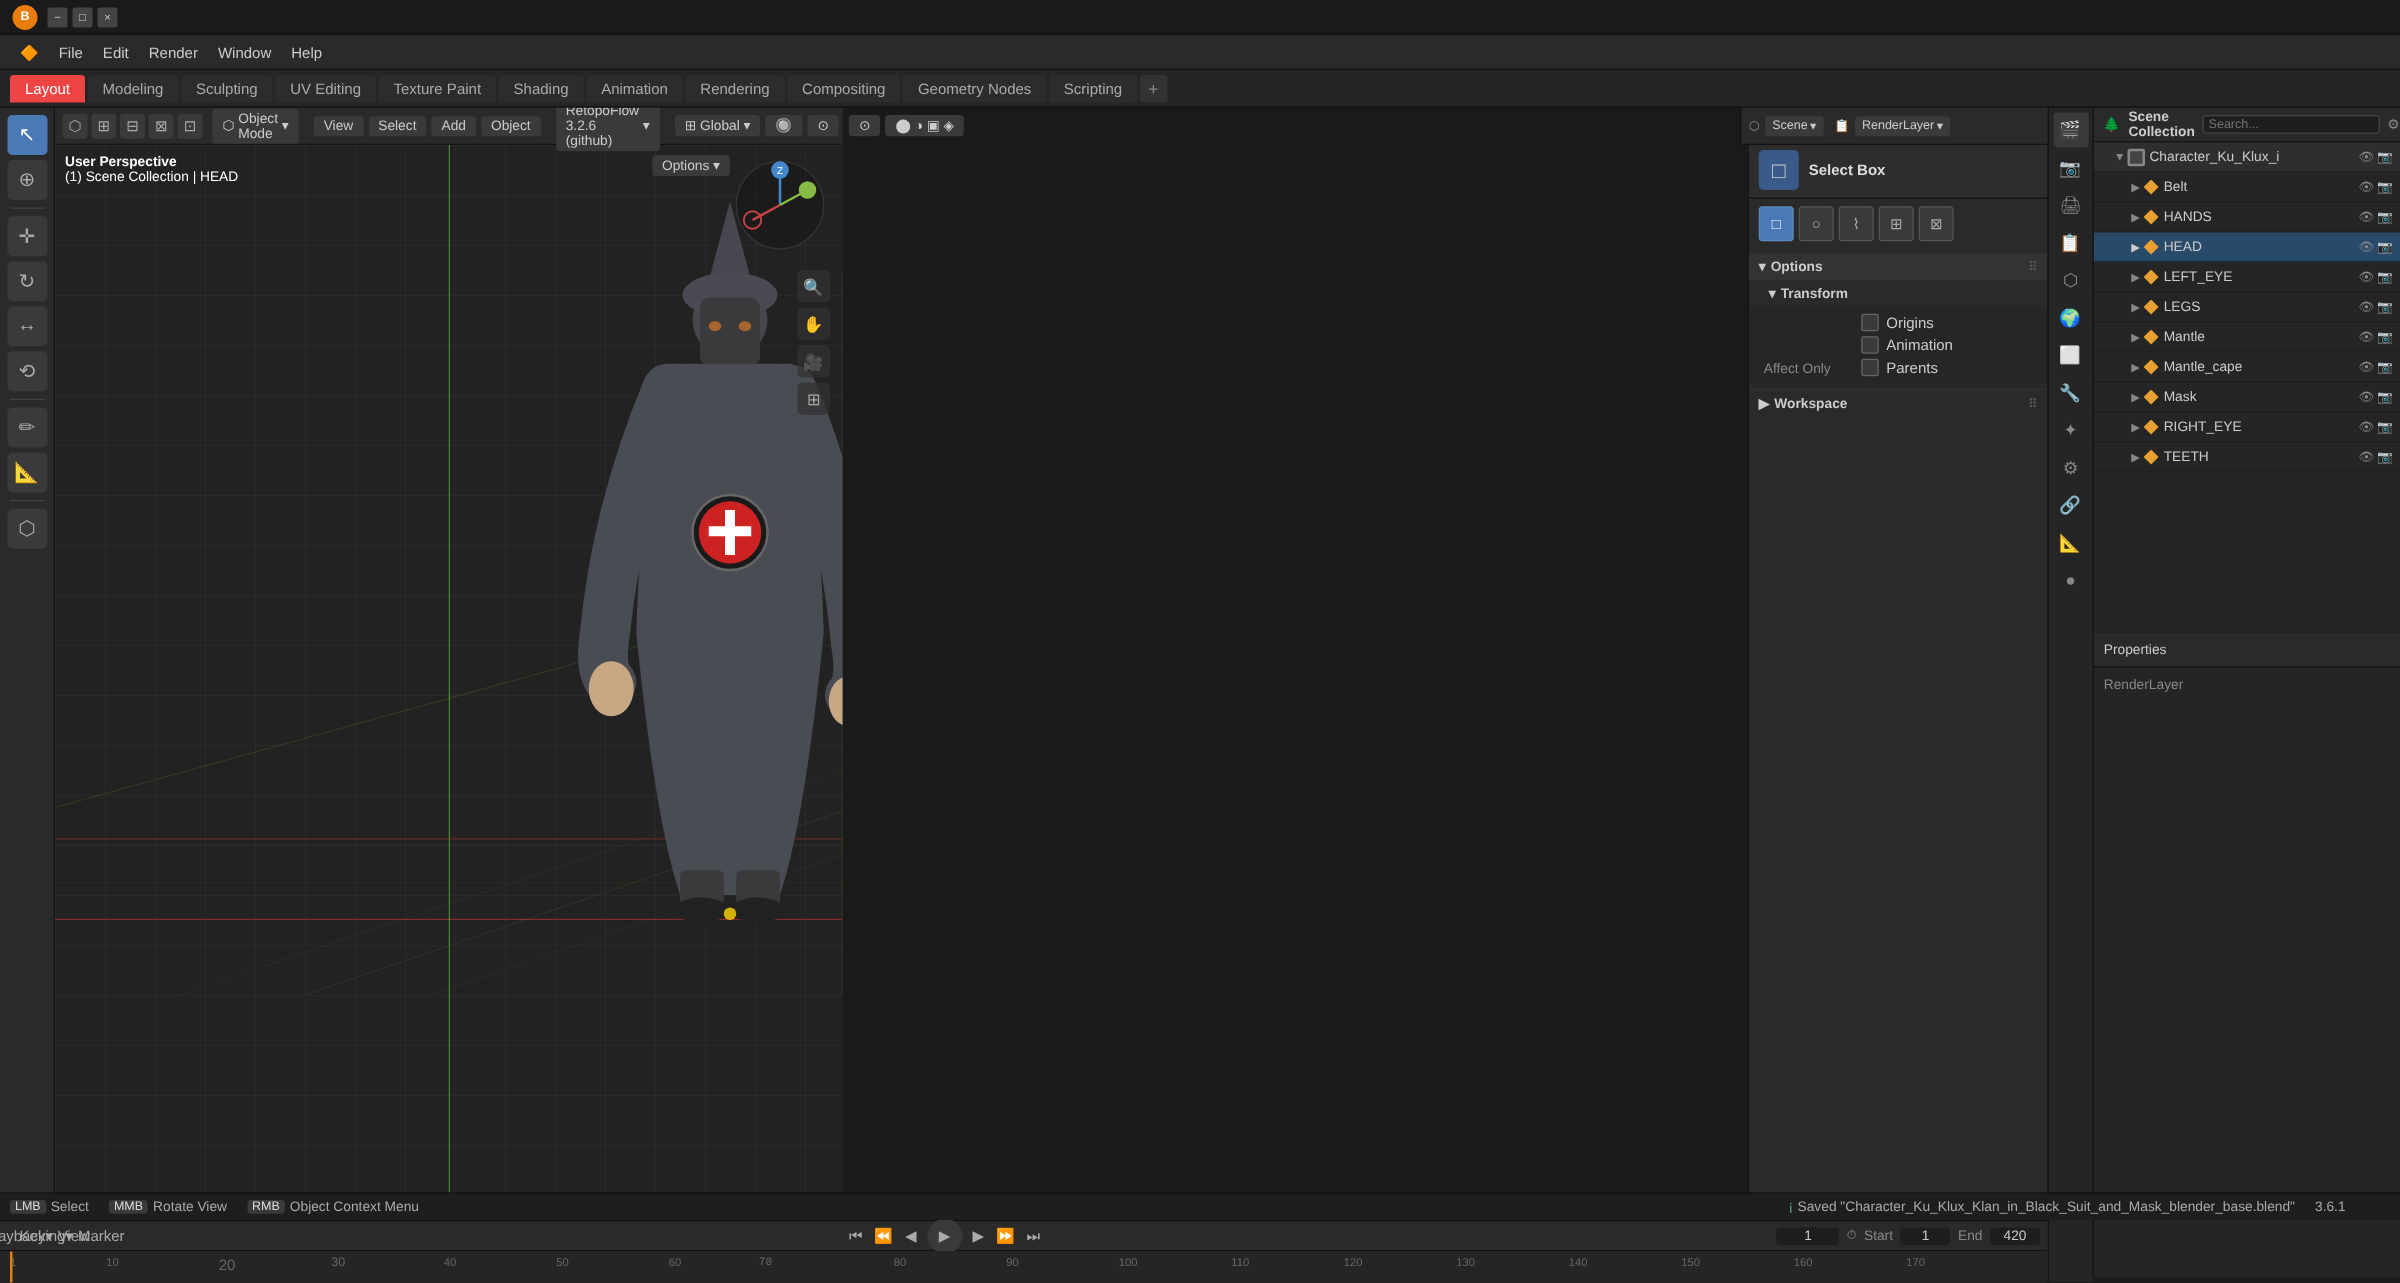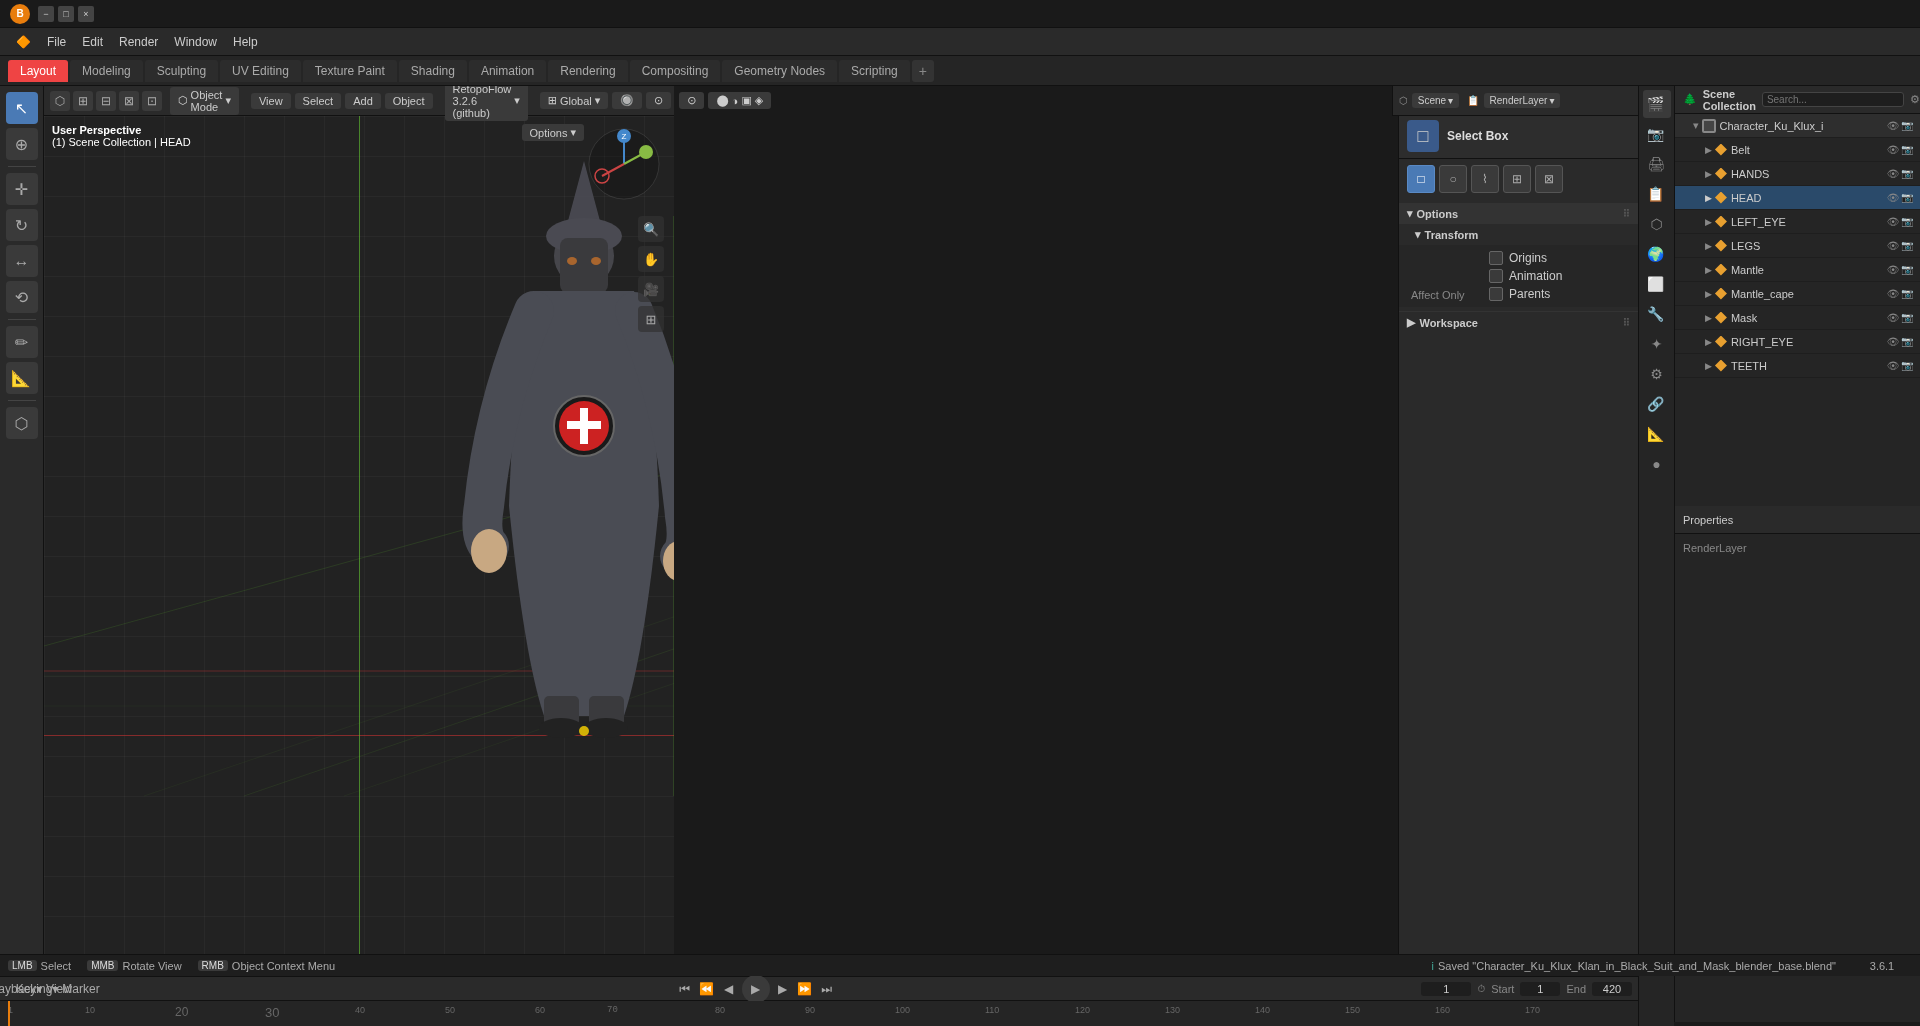--- a/index.html
+++ b/index.html
@@ -896,21 +896,21 @@
     </div>
   </div>
 
   <div id="timeline-ruler">
     <div style="position:absolute;inset:0;background:#252525;overflow:hidden;">
 
       <div style="position:relative;height:100%;padding-top:4px;">
         <span style="position:absolute;left:8px;font-size:9px;color:#666;">1</span>
         <span style="position:absolute;left:85px;font-size:9px;color:#666;">10</span>
         <span style="position:absolute;left:175px;font-size:12px;color:#666;">20</span>
-        <span style="position:absolute;left:265px;font-size:13px;color:#666;">30</span>
+        <span style="position:absolute;left:265px;font-size:10px;color:#666;">30</span>
         <span style="position:absolute;left:355px;font-size:9px;color:#666;">40</span>
         <span style="position:absolute;left:445px;font-size:9px;color:#666;">50</span>
         <span style="position:absolute;left:535px;font-size:9px;color:#666;">60</span>
         <span style="position:absolute;left:607px;font-size:9px;color:#666;font-family:Liberation Mono, monospace;">70</span>
         <span style="position:absolute;left:715px;font-size:9px;color:#666;">80</span>
         <span style="position:absolute;left:805px;font-size:9px;color:#666;">90</span>
         <span style="position:absolute;left:895px;font-size:9px;color:#666;">100</span>
         <span style="position:absolute;left:985px;font-size:9px;color:#666;">110</span>
         <span style="position:absolute;left:1075px;font-size:9px;color:#666;">120</span>
         <span style="position:absolute;left:1165px;font-size:9px;color:#666;">130</span>
@@ -936,16 +936,16 @@
   </div>
   <div class="info-item">
     <span class="info-key">RMB</span>
     <span>Object Context Menu</span>
   </div>
   <div style="flex:1;"></div>
   <div class="info-item">
     <span style="color:#4a9;">ℹ</span>
     <span>Saved "Character_Ku_Klux_Klan_in_Black_Suit_and_Mask_blender_base.blend"</span>
   </div>
-  <div style="width:60px;text-align:center;">
+  <div style="width:60px;text-align:left;">
     <span>3.6.1</span>
   </div>
 </div>
 
 </body></html>

